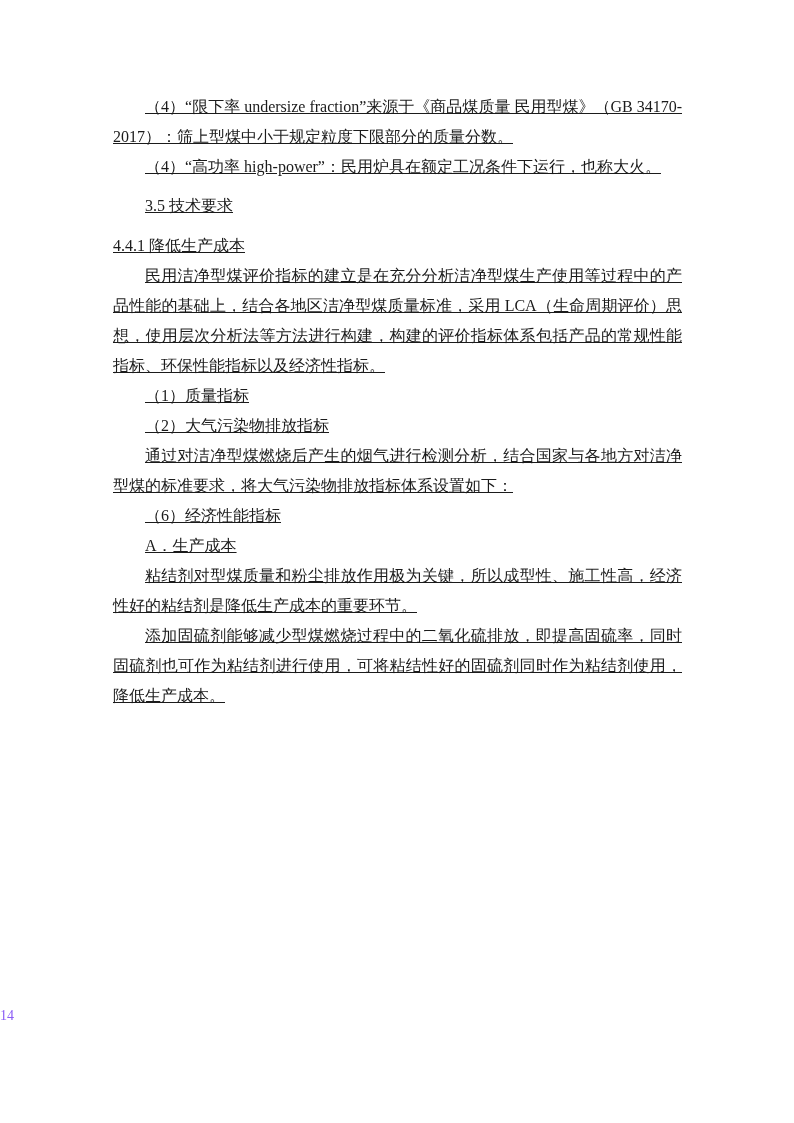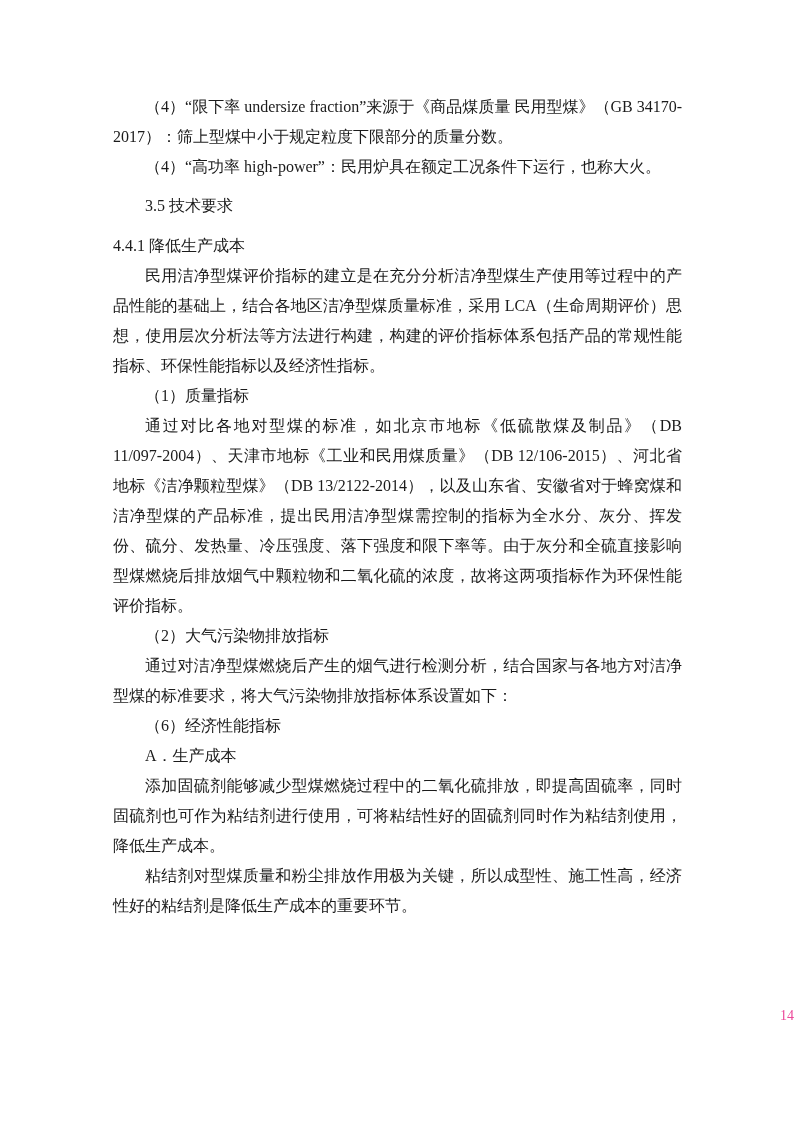--- a/index.html
+++ b/index.html
@@ -19,58 +19,58 @@
     font-family: "Liberation Serif", "DejaVu Serif", serif;
   }
   .body-text p,
   .body-text h2,
   .body-text h3 {
     margin: 0;
     font-size: 16px;
     line-height: 30px;
     font-weight: normal;
     text-align: justify;
+    text-decoration: underline;
   }
   .para-indent {
     text-indent: 2em;
   }
   .section-heading {
     font-weight: bold;
     text-indent: 2em;
     font-size: 16.5px;
     margin-top: 9px !important;
     margin-bottom: 10px !important;
   }
   .subsection-heading {
     text-indent: 0;
     font-size: 16.5px;
   }
   .page-footer {
     position: absolute;
     top: 1008px;
     left: 0;
     width: 100%;
-    text-align: right;
+    text-align: left;
     font-size: 14px;
-    color: #ec4899;
+    color: #8b5cf6;
   }
 </style>
 </head>
 <body>
 
 <div class="page">
   <div class="body-text">
     <p class="para-indent">（4）“限下率 undersize fraction”来源于《商品煤质量 民用型煤》（GB 34170-2017）：筛上型煤中小于规定粒度下限部分的质量分数。</p>
     <p class="para-indent">（4）“高功率 high-power”：民用炉具在额定工况条件下运行，也称大火。</p>
     <h2 class="section-heading">3.5 技术要求</h2>
     <h3 class="subsection-heading">4.4.1 降低生产成本</h3>
     <p class="para-indent">民用洁净型煤评价指标的建立是在充分分析洁净型煤生产使用等过程中的产品性能的基础上，结合各地区洁净型煤质量标准，采用 LCA（生命周期评价）思想，使用层次分析法等方法进行构建，构建的评价指标体系包括产品的常规性能指标、环保性能指标以及经济性指标。</p>
     <p class="para-indent">（1）质量指标</p>
-    <p class="para-indent">通过对比各地对型煤的标准，如北京市地标《低硫散煤及制品》（DB 11/097-2004）、天津市地标《工业和民用煤质量》（DB 12/106-2015）、河北省地标《洁净颗粒型煤》（DB 13/2122-2014），以及山东省、安徽省对于蜂窝煤和洁净型煤的产品标准，提出民用洁净型煤需控制的指标为全水分、灰分、挥发份、硫分、发热量、冷压强度、落下强度和限下率等。由于灰分和全硫直接影响型煤燃烧后排放烟气中颗粒物和二氧化硫的浓度，故将这两项指标作为环保性能评价指标。</p>
     <p class="para-indent">（2）大气污染物排放指标</p>
     <p class="para-indent">通过对洁净型煤燃烧后产生的烟气进行检测分析，结合国家与各地方对洁净型煤的标准要求，将大气污染物排放指标体系设置如下：</p>
     <p class="para-indent">（6）经济性能指标</p>
     <p class="para-indent">A．生产成本</p>
+    <p class="para-indent">粘结剂对型煤质量和粉尘排放作用极为关键，所以成型性、施工性高，经济性好的粘结剂是降低生产成本的重要环节。</p>
     <p class="para-indent">添加固硫剂能够减少型煤燃烧过程中的二氧化硫排放，即提高固硫率，同时固硫剂也可作为粘结剂进行使用，可将粘结性好的固硫剂同时作为粘结剂使用，降低生产成本。</p>
-    <p class="para-indent">粘结剂对型煤质量和粉尘排放作用极为关键，所以成型性、施工性高，经济性好的粘结剂是降低生产成本的重要环节。</p>
   </div>
   <div class="page-footer">14</div>
 </div>
 
 </body></html>

